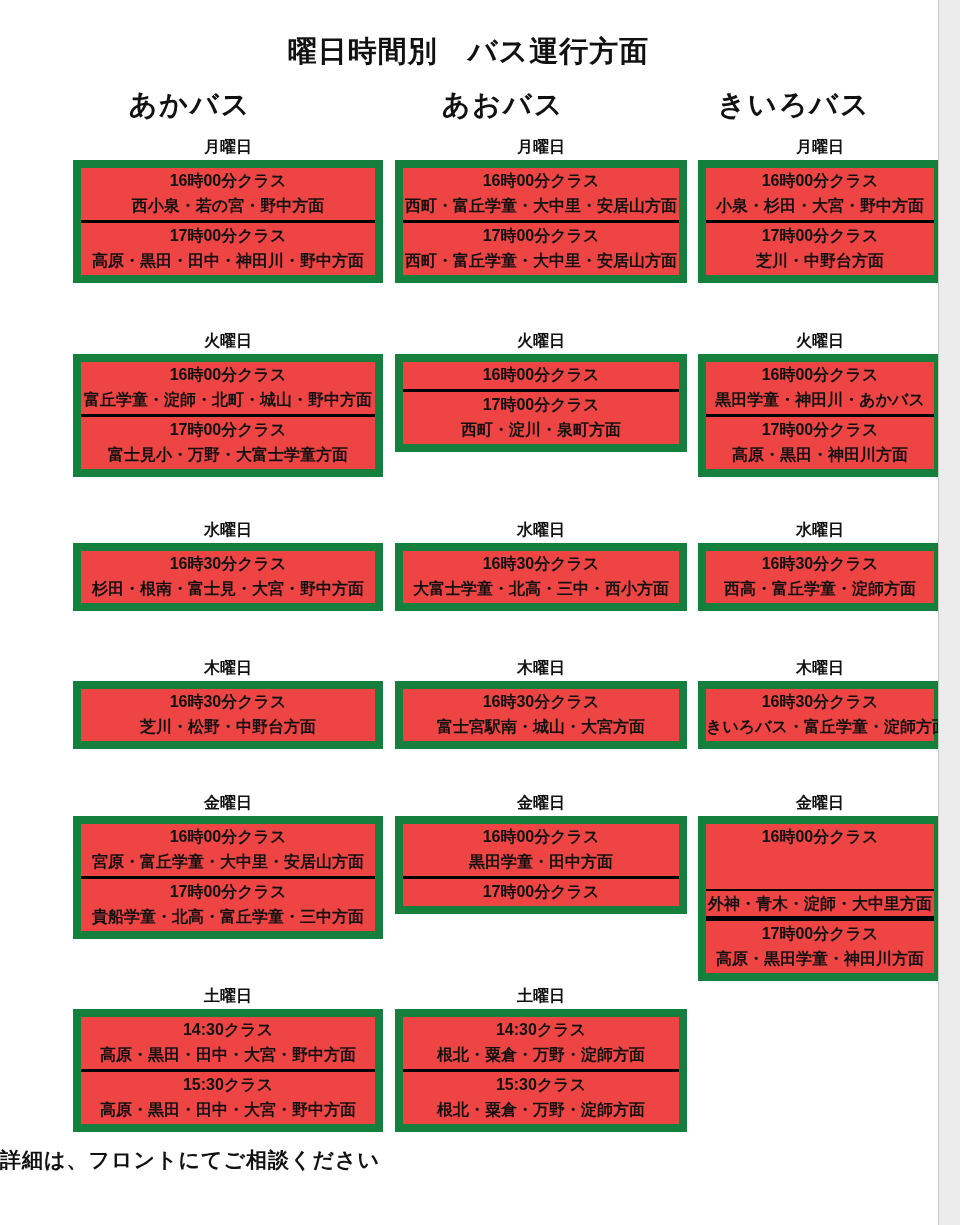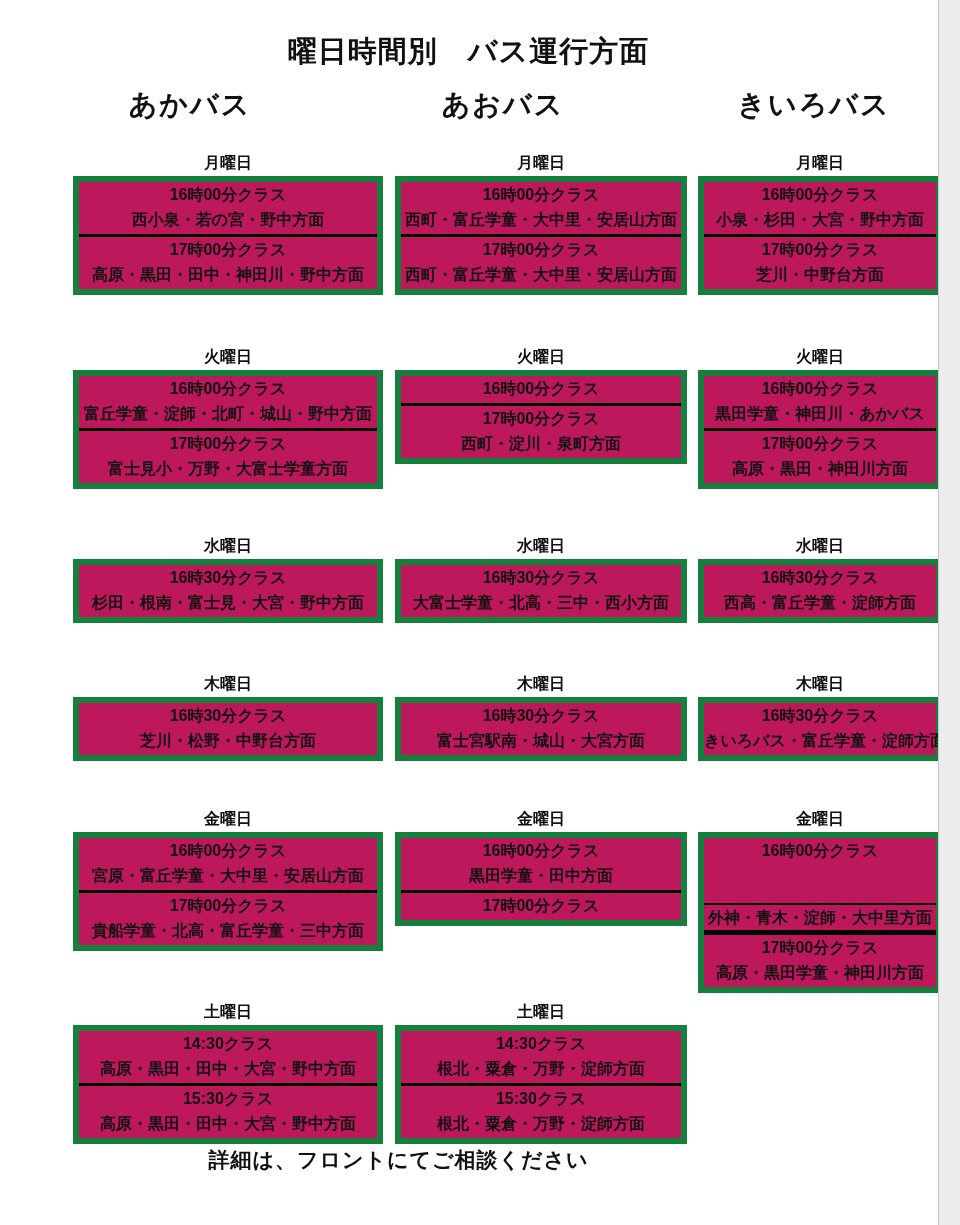--- a/index.html
+++ b/index.html
@@ -16,48 +16,48 @@
     text-align:center; font-size:29px; font-weight:bold; letter-spacing:1px;
     white-space:nowrap;
   }
   .col-header {
     position:absolute; top:86px;
     text-align:center; font-size:28px; font-weight:bold; letter-spacing:2px;
     white-space:nowrap;
   }
   .h1 { left:35px;  width:310px; }
   .h2 { left:357px; width:292px; }
-  .h3 { left:692px; width:244px; }
+  .h3 { left:672px; width:244px; }
   .day-row { position:absolute; left:0; width:937px; height:0; }
   .r0 { top:137px; } .r1 { top:331px; } .r2 { top:520px; }
   .r3 { top:658px; } .r4 { top:793px; } .r5 { top:986px; }
-  .slot { position:absolute; top:16px;padding-left:38px; }
+  .slot { position:absolute; top:0;padding-left:38px; }
   .c1 { left:35px;  width:310px; }
   .c2 { left:357px; width:292px; }
   .c3 { left:660px; width:244px; }
   .day-label {
     text-align:center; font-size:16px; font-weight:bold;
     height:20px; line-height:20px; margin-bottom:3px; white-space:nowrap;
   }
-  .box { border:6px solid #15803d; background:#be185d; }
+  .box { border:8px solid #15803d; background:#ef4444; }
   .cell { padding:1px 0 2px; }
   .cell + .cell { border-top:3px solid #000; }
   .time {
     text-align:center; font-size:16px; font-weight:bold;
     line-height:24px; white-space:nowrap;
   }
   .route {
     text-align:center; font-size:16px; font-weight:bold;
     line-height:25px; white-space:nowrap;
   }
   .split-cell { padding-bottom:0; border-bottom:2px solid #000; }
   .split-cell .route { border-top:2px solid #000;margin-top:40px; }
   .footer {
     position:absolute; top:1146px; left:0; width:797px;
-    text-align:center; font-size:21px; font-weight:bold; letter-spacing:1px;
+    font-size:21px; font-weight:bold; letter-spacing:1px;
     white-space:nowrap;
   }
   .page-edge {
     position:absolute; top:0; right:0; width:22px; height:1225px;
     background:#ececec; border-left:1px solid #c9c9c9; box-sizing:border-box;
   }
 </style>
 </head>
 <body>
 

